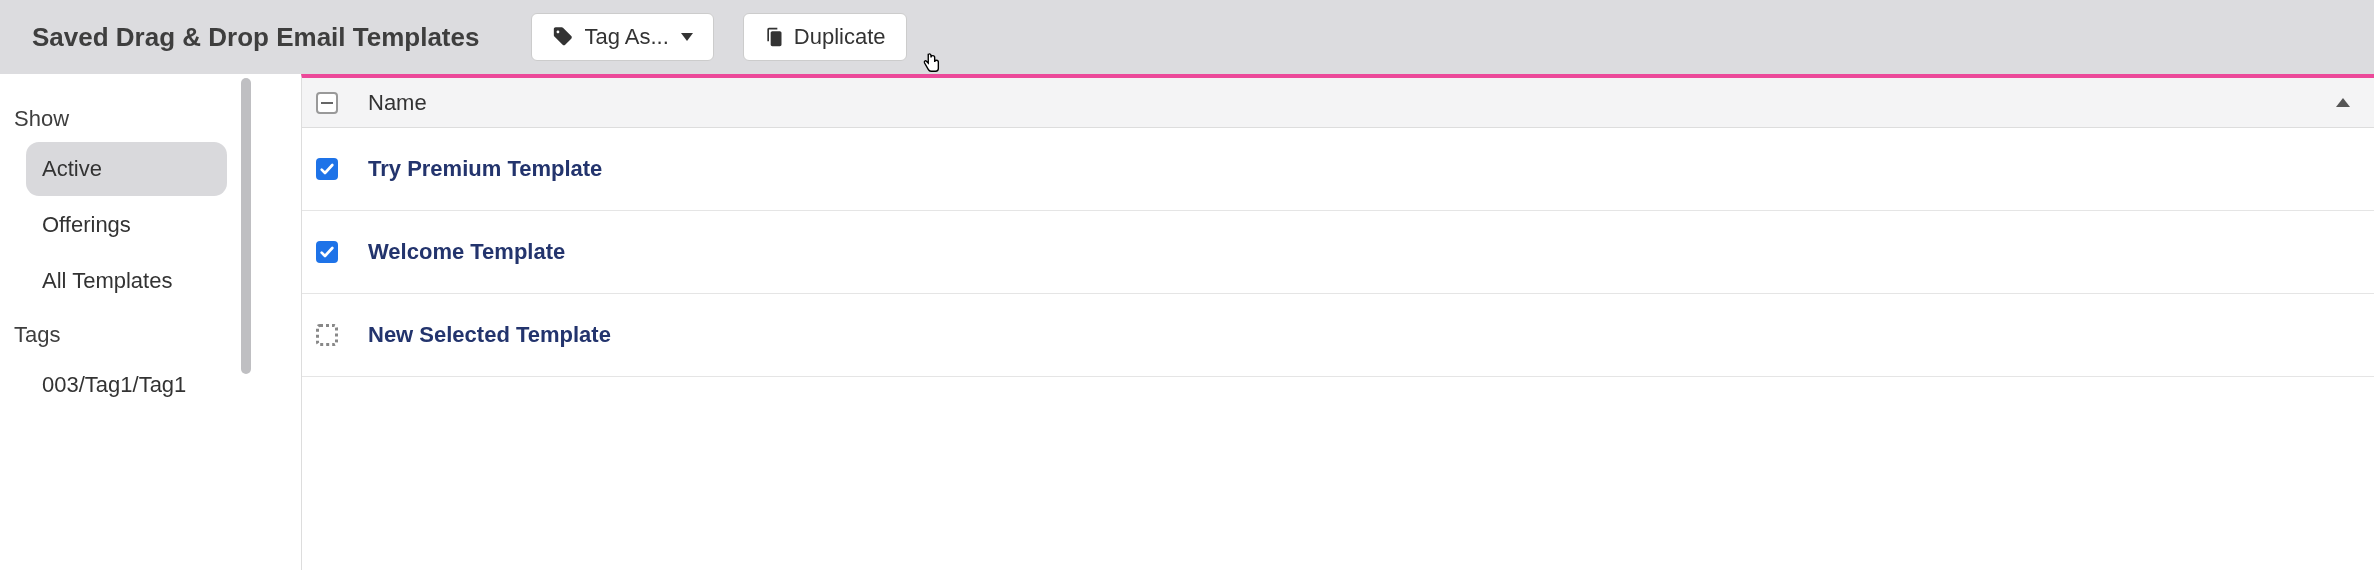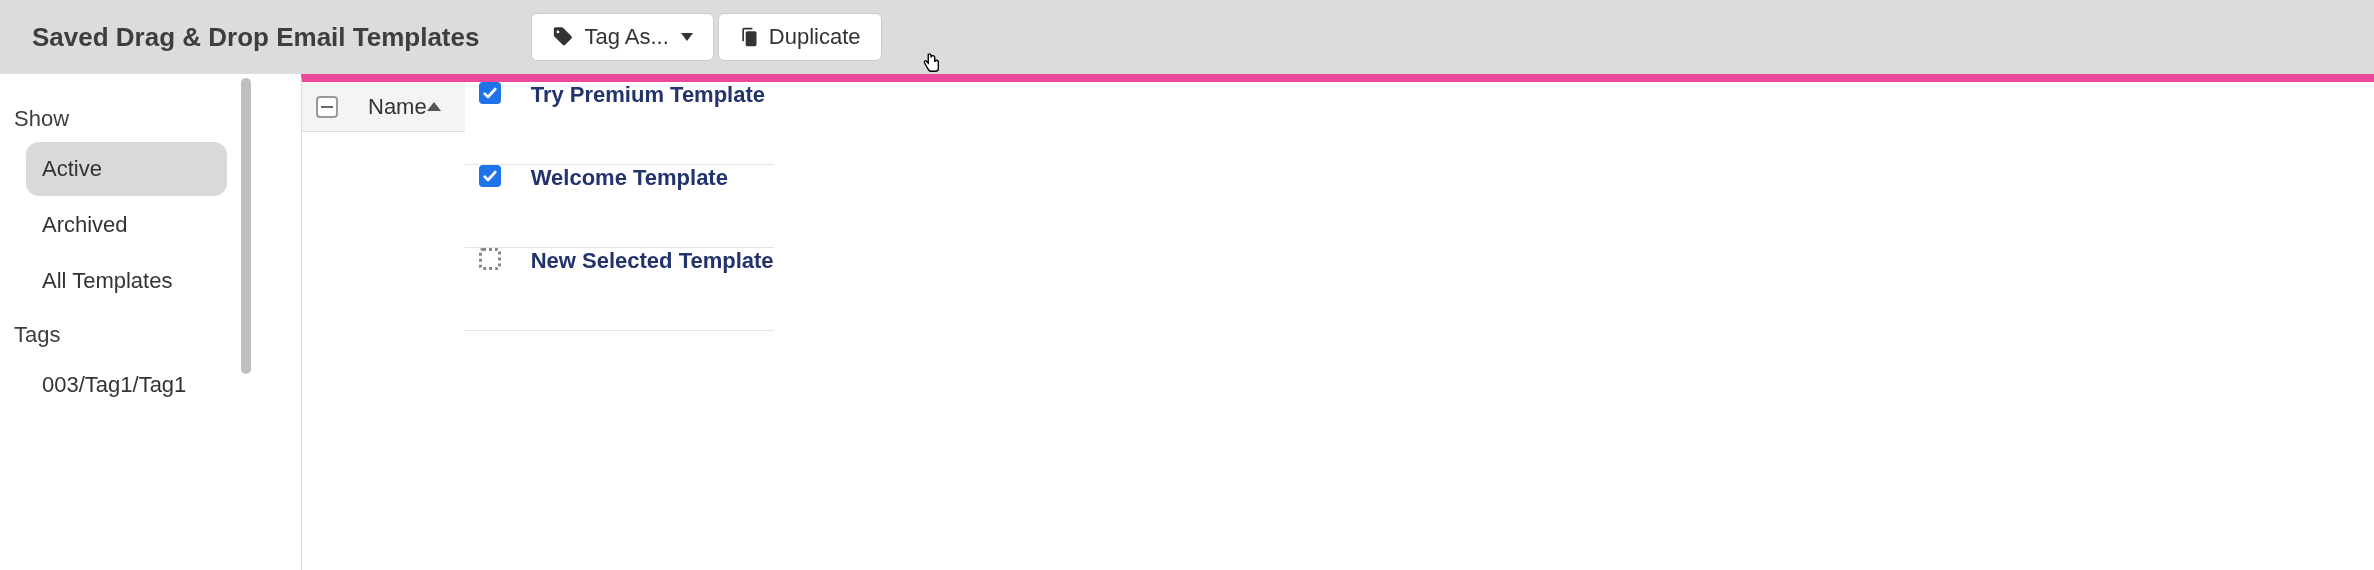--- a/index.html
+++ b/index.html
@@ -17,21 +17,21 @@
       padding: 5px 32px;
       gap: 52px;
     }
     .page-title {
       font-size: 26px;
       font-weight: 700;
       color: #3e3e3e;
     }
     .toolbar {
       display: flex;
-      gap: 4px;
+      gap: 29px;
     }
     .btn {
       background: #fff;
       border: 1px solid #ccc;
       border-radius: 6px;
       padding: 10px 20px;
       font-size: 22px;
       color: #333;
       cursor: pointer;
       display: flex;
@@ -78,22 +78,23 @@
       right: 2px;
       top: 4px;
       width: 10px;
       height: 296px;
       background: #bfbfc2;
       border-radius: 5px;
     }
     .main {
       flex: 1;
       border-left: 1px solid #ddd;
-      border-top: 8px solid #ec4899;
-      display: flex;
+      border-top: 4px solid #ec4899;
+      display: flex;
+      flex-direction: column;
     }
     .table-header {
       background: #f4f4f5;
       border-bottom: 1px solid #ddd;
       height: 50px;
       display: flex;
       align-items: center;
       padding-left: 14px;
       padding-right: 24px;
     }
@@ -119,21 +120,21 @@
     .sort-indicator {
       width: 0; height: 0;
       border-left: 7px solid transparent;
       border-right: 7px solid transparent;
       border-bottom: 9px solid #555;
     }
     .row {
       height: 83px;
       border-bottom: 1px solid #e5e5e5;
       display: flex;
-      align-items: flex-start;
+      align-items: center;
       padding-left: 14px;
     }
     .checkbox {
       width: 22px; height: 22px;
       border-radius: 4px;
       display: flex;
       align-items: center;
       justify-content: center;
       cursor: pointer;
     }
@@ -188,21 +189,21 @@
         <path d="M9 4v10l-2-2c-1-1-3 0-2 2l4 7c.5 1 1.5 2 3 2h5c2 0 3-1.5 3-3v-7c0-1-1-2-2-2s-2 1-2 2V8c0-1-1-2-2-2s-2 1-2 2V6c0-1-1-2-2-2s-1 1-1 2z" fill="#fff"></path>
       </svg>
   </div>
 </div>
 
 <div class="content">
   <div class="sidebar">
     <div class="sidebar-heading">Show</div>
     <div id="show-items">
         <div class="sidebar-item active">Active</div>
-        <div class="sidebar-item">Archived</div>
+        <div class="sidebar-item">Offerings</div>
         <div class="sidebar-item">All Templates</div>
       </div>
     <div class="sidebar-heading">Tags</div>
     <div id="tags-items">
         <div class="sidebar-item">003/Tag1/Tag1</div>
       </div>
     <div class="scrollbar-stub"></div>
   </div>
 
   <div class="main">

